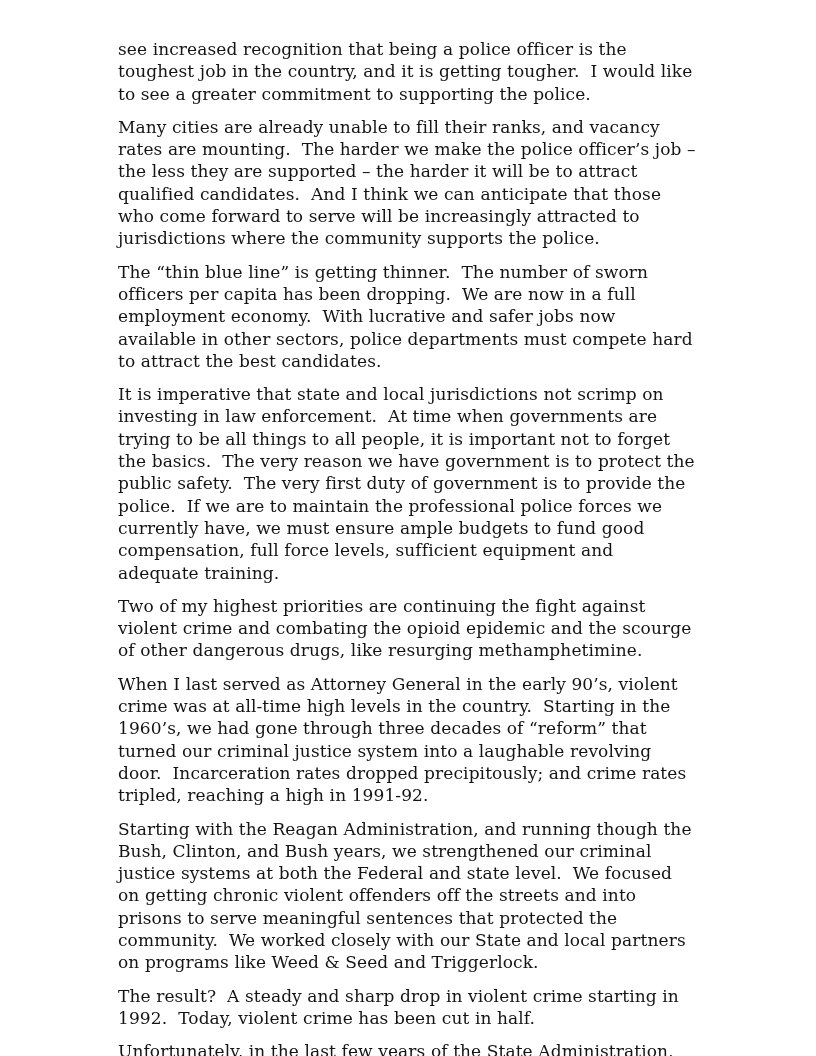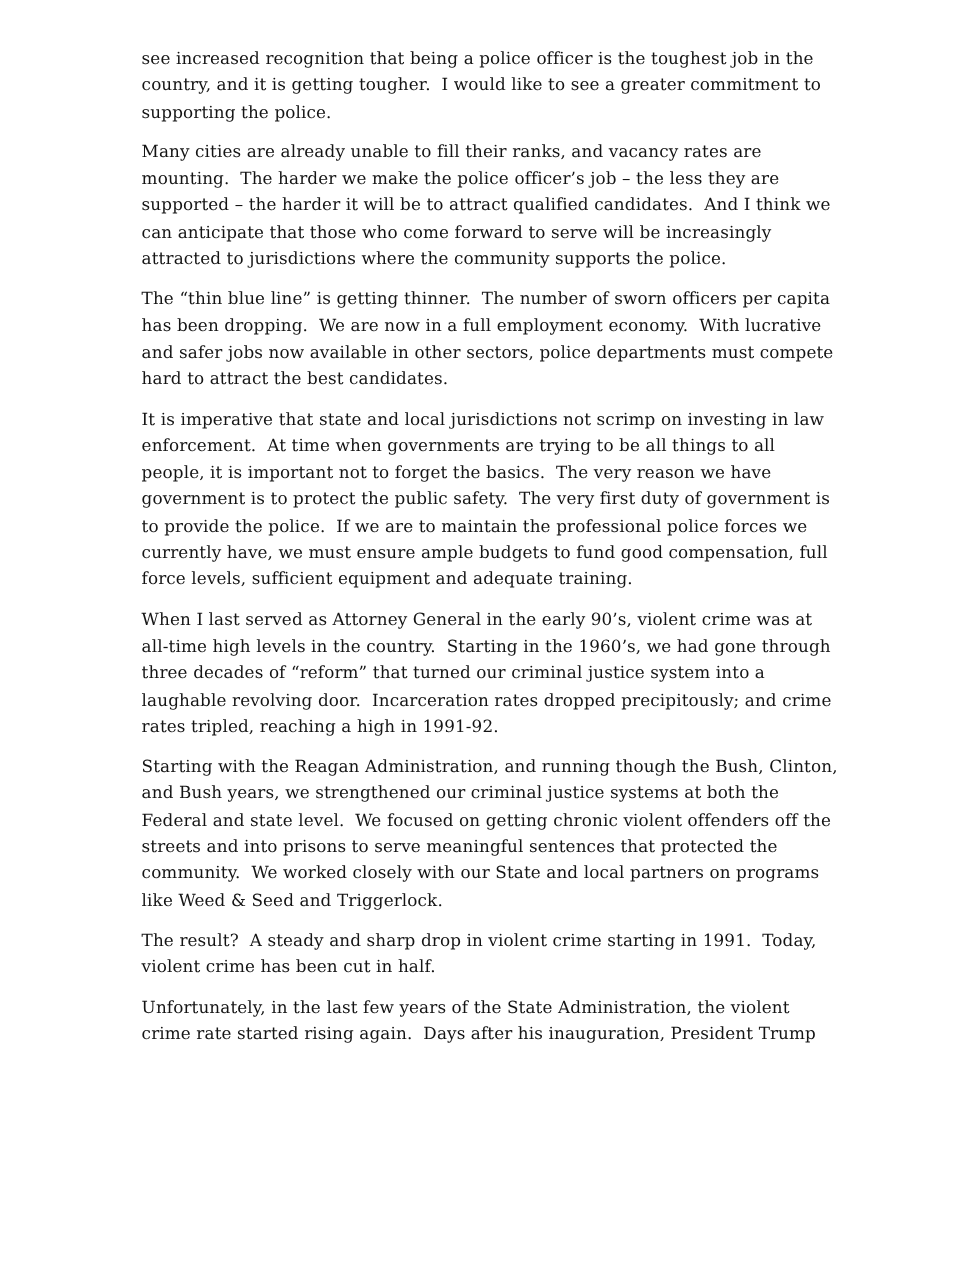--- a/index.html
+++ b/index.html
@@ -17,32 +17,33 @@
   }
   .page {
     box-sizing: border-box;
     width: 816px;
     height: 1056px;
     padding: 38px 118px 0 118px;
     background: #ffffff;
   }
   .para {
     margin: 0 0 11px 0;
-    font-size: 14px;
+    font-size: 17px;
     line-height: 22.3px;
     white-space: pre-wrap;      
     text-align: left;
     letter-spacing: 0.1px;
   }
 </style>
 </head>
 <body>
 
 <div class="page">
   <p class="para">see increased recognition that being a police officer is the toughest job in the country, and it is getting tougher.  I would like to see a greater commitment to supporting the police.</p>
   <p class="para">Many cities are already unable to fill their ranks, and vacancy rates are mounting.  The harder we make the police officer’s job – the less they are supported – the harder it will be to attract qualified candidates.  And I think we can anticipate that those who come forward to serve will be increasingly attracted to jurisdictions where the community supports the police.</p>
   <p class="para">The “thin blue line” is getting thinner.  The number of sworn officers per capita has been dropping.  We are now in a full employment economy.  With lucrative and safer jobs now available in other sectors, police departments must compete hard to attract the best candidates.</p>
   <p class="para">It is imperative that state and local jurisdictions not scrimp on investing in law enforcement.  At time when governments are trying to be all things to all people, it is important not to forget the basics.  The very reason we have government is to protect the public safety.  The very first duty of government is to provide the police.  If we are to maintain the professional police forces we currently have, we must ensure ample budgets to fund good compensation, full force levels, sufficient equipment and adequate training.</p>
+  <p class="para">Two of my highest priorities are continuing the fight against violent crime and combating the opioid epidemic and the scourge of other dangerous drugs, like resurging methamphetimine.</p>
   <p class="para">When I last served as Attorney General in the early 90’s, violent crime was at all-time high levels in the country.  Starting in the 1960’s, we had gone through three decades of “reform” that turned our criminal justice system into a laughable revolving door.  Incarceration rates dropped precipitously; and crime rates tripled, reaching a high in 1991-92.</p>
   <p class="para">Starting with the Reagan Administration, and running though the Bush, Clinton, and Bush years, we strengthened our criminal justice systems at both the Federal and state level.  We focused on getting chronic violent offenders off the streets and into prisons to serve meaningful sentences that protected the community.  We worked closely with our State and local partners on programs like Weed &amp; Seed and Triggerlock.</p>
-  <p class="para">The result?  A steady and sharp drop in violent crime starting in 1991.  Today, violent crime has been cut in half.</p>
+  <p class="para">The result?  A steady and sharp drop in violent crime starting in 1992.  Today, violent crime has been cut in half.</p>
   <p class="para">Unfortunately, in the last few years of the State Administration, the violent crime rate started rising again.  Days after his inauguration, President Trump</p>
 </div>
 
 </body></html>

